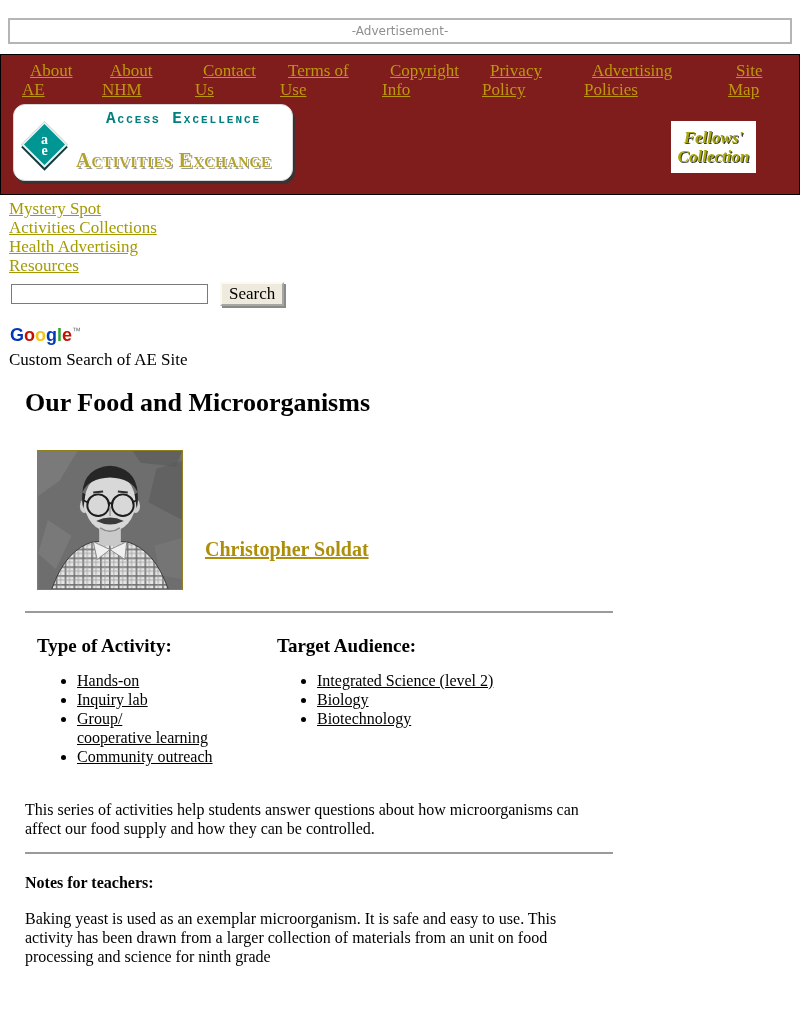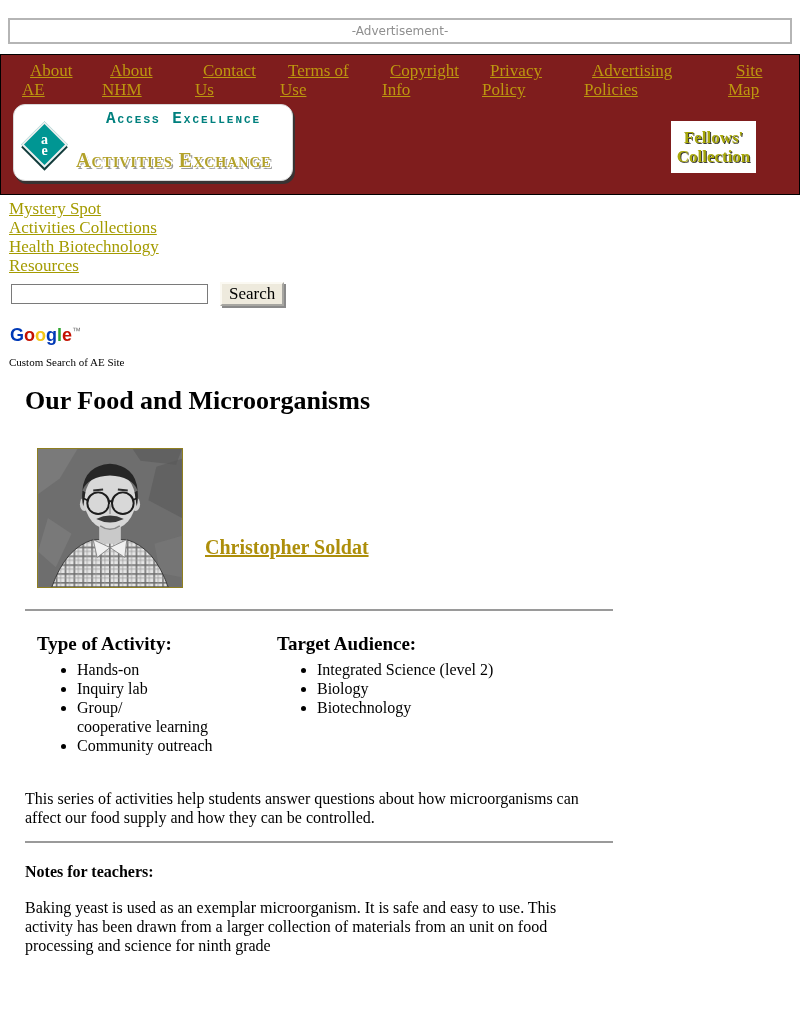--- a/index.html
+++ b/index.html
@@ -40,61 +40,61 @@
              background:#009693; transform:rotate(45deg); border:2px solid #eee;
              box-shadow:2px 2px 0 #143b3b; }
   .diamond-inner { transform:rotate(-45deg); width:100%; height:100%;
                    display:flex; flex-direction:column; align-items:center;
                    justify-content:center; color:#fff; font-weight:bold;
                    font-size:14px; line-height:11px; }
 
   
   .badge { position:absolute; right:43px; top:66px; width:85px; height:52px;
            background:#fff; display:flex; flex-direction:column; align-items:center;
-           justify-content:center; cursor:pointer; }
+           justify-content:center; cursor:pointer;font-style:italic; }
   .badge span { color:#a8a80a; font-weight:bold; font-size:17px; line-height:19px;
                 text-shadow:1px 1px 0 #3a3a3a; }
 
   
   .quick { padding:4px 0 0 9px; }
   .quick a { display:block; font-size:17px; line-height:19px; color:#a49b00;
              text-decoration:underline; }
   .search-row { margin:7px 0 0 11px; display:flex; align-items:center; }
   .search-row input { width:197px; height:20px; border:1px solid #7a7a7a;
                       background:#fff; font-size:13px; padding:1px 3px; }
   .search-row button { margin-left:12px; height:24px; padding:0 7px;
             font-family:"Liberation Serif", serif; font-size:17px;
             background:#eeeadd; border:2px outset #fbf9f2;
             box-shadow:2px 2px 0 #8a8a8a; cursor:pointer; }
 
   .google { margin:16px 0 0 10px; font-family:"Liberation Sans", sans-serif;
             font-weight:bold; font-size:18px; line-height:18px; }
   .google .tm { font-size:9px; color:#777; vertical-align:super; font-weight:normal; }
   .g-b{color:#0039b6}.g-r{color:#c41200}.g-y{color:#f3c518}.g-g{color:#30a72f}
-  .google-caption { margin:12px 0 0 9px; font-size:11px; }
+  .google-caption { margin:6px 0 0 9px; font-size:17px; }
 
   
   .main { padding-left:25px; width:637px; }
   h1.page-title { margin-top:18px; font-size:26px; line-height:30px; }
 
   .author-row { margin-top:32px; display:flex; align-items:flex-start;text-align:center; }
   .photo { margin-left:12px; width:146px; height:140px; border:1px solid #8f7f1f;
            display:block; }
   .author-link { margin:88px 0 0 22px; font-size:20px; font-weight:bold;
                  color:#ad8e0a; text-decoration:underline; }
 
   .hr { width:588px; border-top:2px solid #9a9a9a; }
   .hr1 { margin-top:21px; }
   .hr2 { margin-top:14px; }
 
   .cols { display:flex; margin-top:22px; }
   .col-left { width:252px; padding-left:12px; }
   .col-right { flex:1; }
   .col-head { font-size:19px; font-weight:bold; }
-  .cols ul { margin-top:5px; padding-left:40px; }
+  .cols ul { margin-top:14px; padding-left:40px;text-decoration:underline; }
   .cols li { font-size:16px; line-height:19px; white-space:pre-line; }
 
   .summary { margin-top:34px; width:578px; font-size:16px; line-height:19px; }
   h2.bg-head { margin-top:22px; font-size:20px; }
   h3.notes-head { margin-top:20px; font-size:16px; }
   .notes-para { margin-top:17px; width:578px; font-size:16px; line-height:19px; }
 </style>
 </head>
 <body>
 
@@ -137,21 +137,21 @@
 
   <div class="badge">
     <span>Fellows'</span>
     <span>Collection</span>
   </div>
 </div>
 
 <div class="quick">
   <a href="#">Mystery Spot</a>
   <a href="#">Activities Collections</a>
-  <a href="#">Health Biotechnology</a>
+  <a href="#">Health Advertising</a>
   <a href="#">Resources</a>
 </div>
 
 <div class="search-row">
   <input type="text" value="" style="">
   <button>Search</button>
 </div>
 
 <div class="google"><span class="g-b">G</span><span class="g-r">o</span><span class="g-y">o</span><span class="g-b">g</span><span class="g-g">l</span><span class="g-r">e</span><span class="tm">™</span></div>
 <div class="google-caption">Custom Search of AE Site</div>

